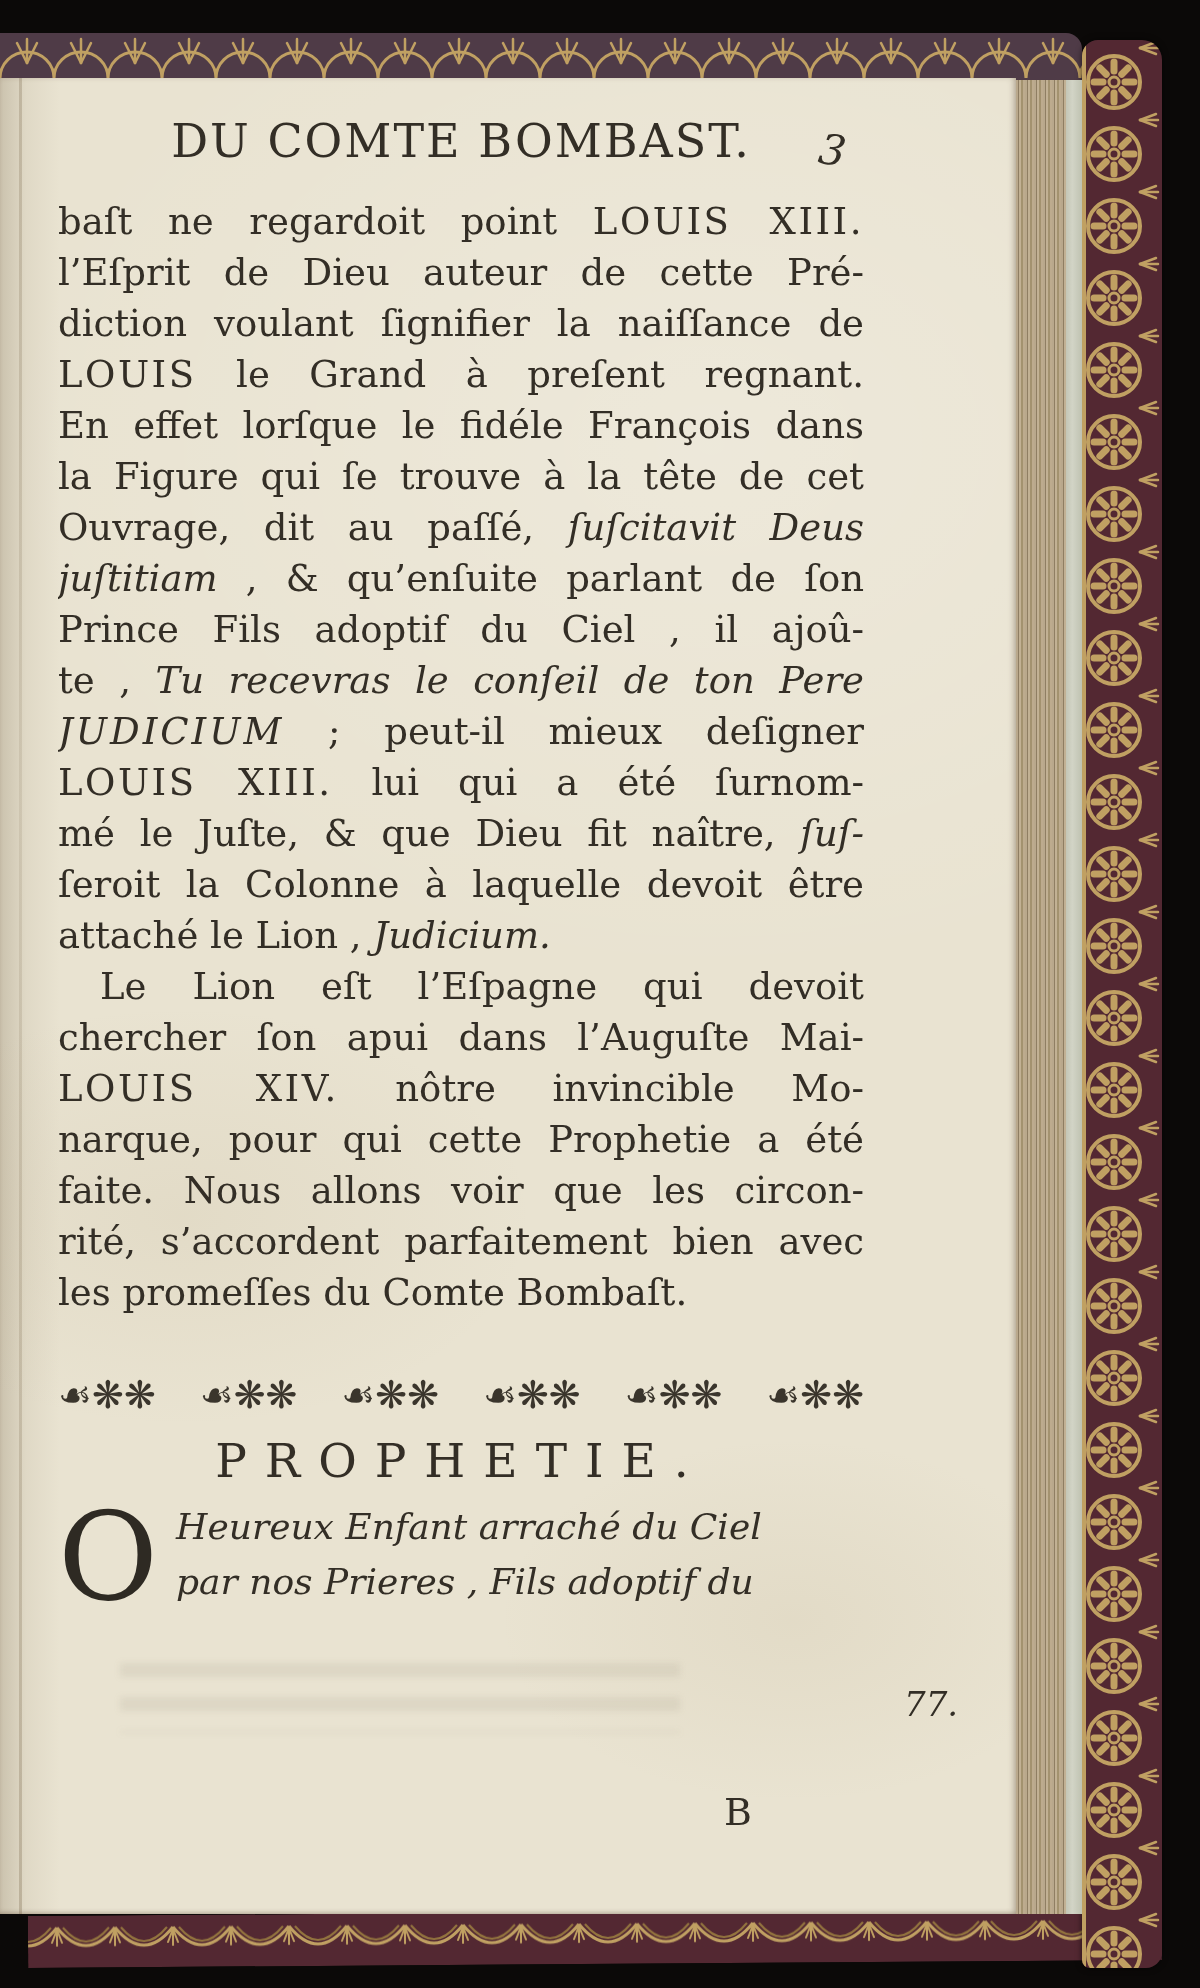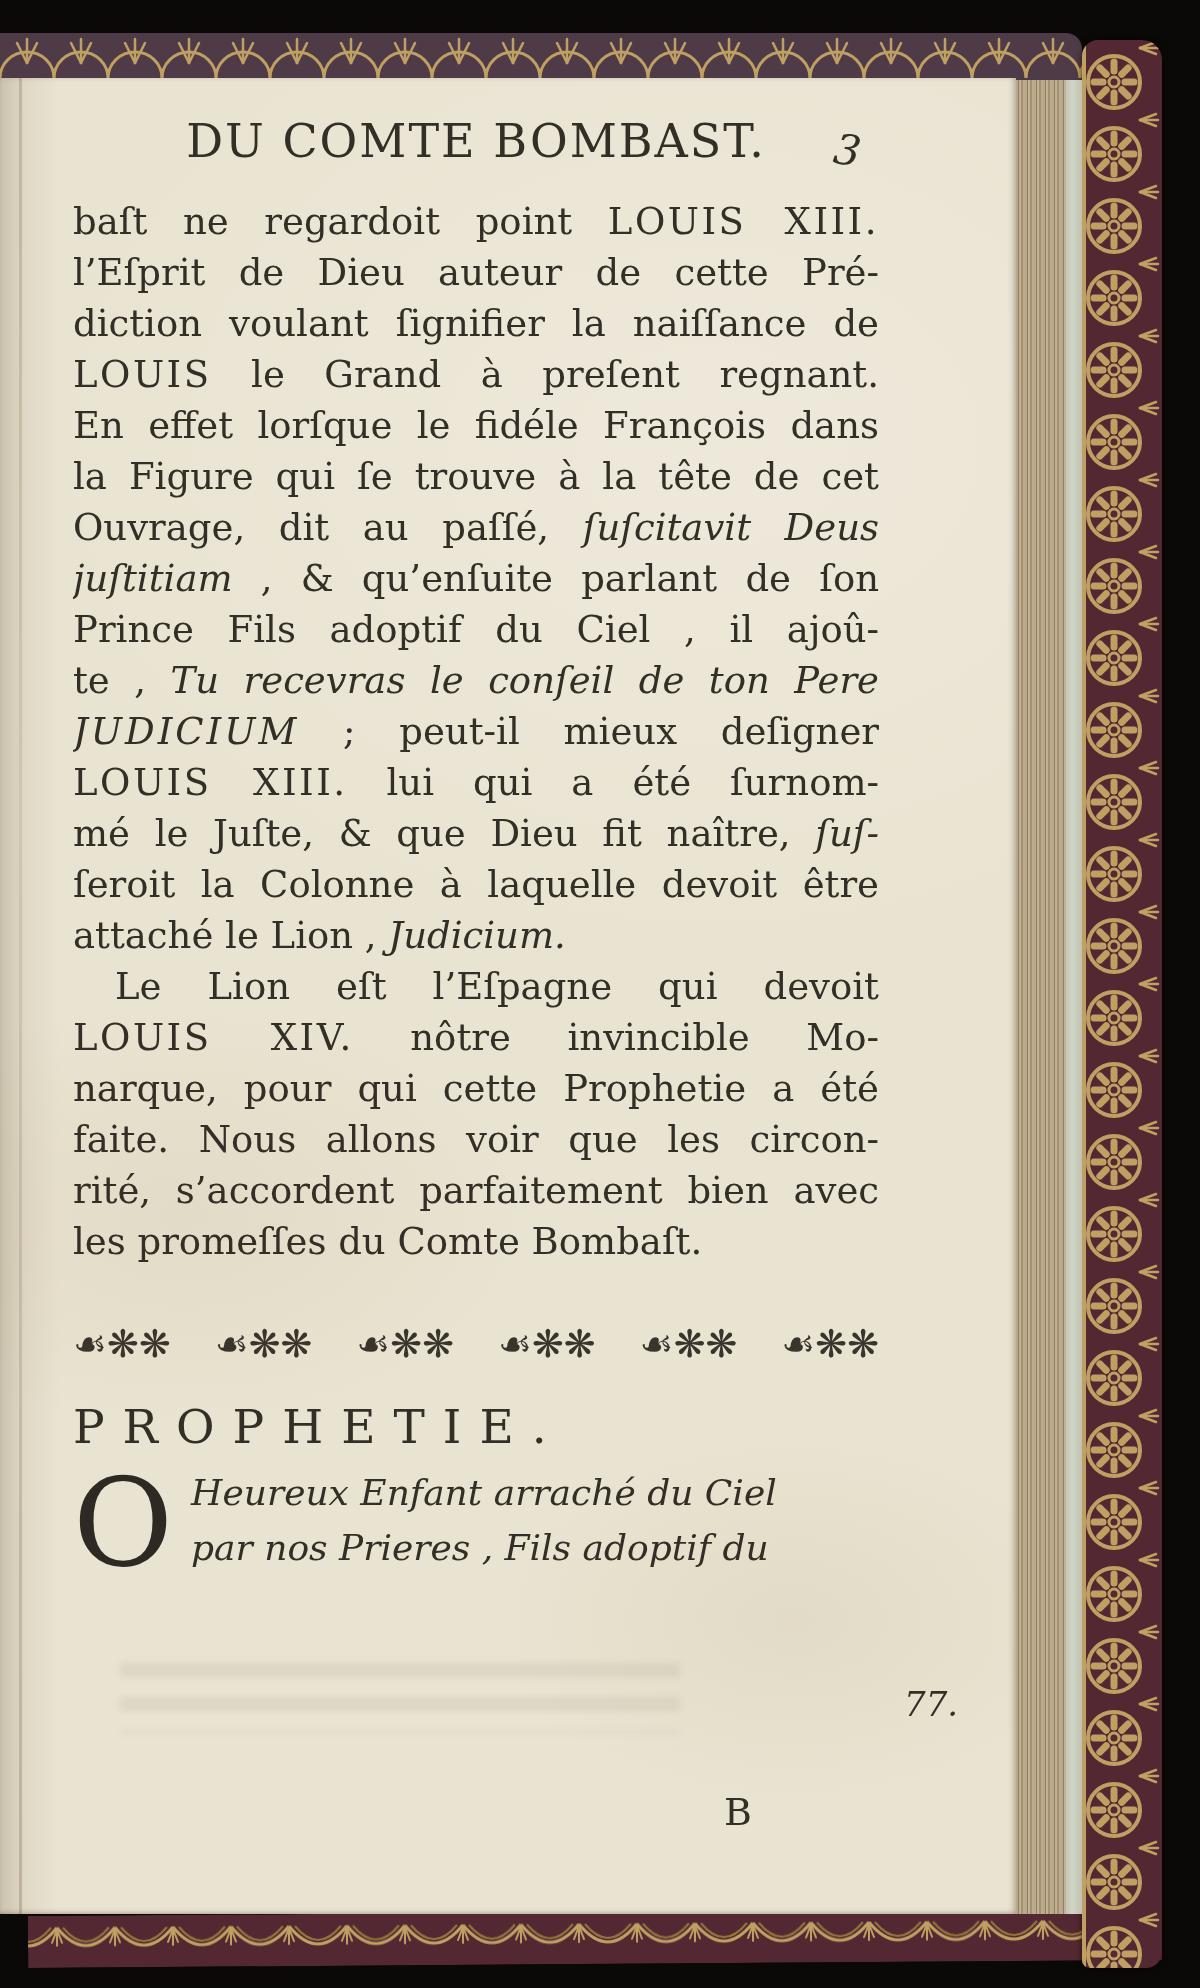--- a/index.html
+++ b/index.html
@@ -30,34 +30,34 @@
   .ghost-smudge{position:absolute;left:120px;top:1585px;width:560px;height:70px;
          background:repeating-linear-gradient(180deg, rgba(120,110,88,.10) 0 14px, rgba(0,0,0,0) 14px 34px);
          filter:blur(3px);}
   
   .edge-stack{position:absolute;left:1016px;top:80px;width:66px;height:1834px;display:flex;}
   .edge-stripes{width:50px;height:100%;
         background:repeating-linear-gradient(90deg,#b9a88c 0 2px,#8f7e63 2px 3px,#c2b194 3px 5px,#a3926f 5px 7px,#bdab8e 7px 9px);}
   .edge-light{width:16px;height:100%;
         background:linear-gradient(90deg,#c4c6b6,#d2d4c6 40%,#bfc2b1);}
   
-  .text-layer{position:absolute;left:73px;top:32px;width:806px;}
+  .text-layer{position:absolute;left:58px;top:32px;width:806px;}
   .header-line{position:relative;text-align:center;font-size:46px;letter-spacing:2px;height:62px;line-height:62px;}
   .page-num{position:absolute;right:16px;top:20px;font-size:42px;font-style:italic;transform:rotate(9deg);line-height:1;}
   .body-lines{margin-top:24px;}
   .line{height:51px;line-height:51px;font-size:37px;white-space:nowrap;}
   .line.just{text-align:justify;text-align-last:justify;white-space:normal;height:51px;overflow:hidden;}
   .line.ind{text-indent:42px;}
   .seg-sr{font-style:normal;}
   .seg-si{font-style:italic;}
   .seg-sc{letter-spacing:2.5px;margin-top:40px;}
   .seg-sic{font-style:italic;letter-spacing:3px;}
   .ornament-row{margin-top:48px;font-family:"DejaVu Sans",sans-serif;font-size:38px;height:58px;line-height:58px;
         text-align:justify;text-align-last:justify;overflow:hidden;color:#3a352c;}
-  .section-heading{margin-top:22px;font-size:47px;letter-spacing:18px;height:64px;line-height:64px;}
+  .section-heading{margin-top:5px;text-align:center;font-size:47px;letter-spacing:18px;height:64px;line-height:64px;}
   .verse{margin-top:6px;position:relative;width:780px;}
   .dropcap{float:left;font-size:122px;line-height:100px;margin:8px 18px 0 0;color:#2e2a23;}
   .verse-line{font-size:36px;font-style:italic;line-height:55px;white-space:nowrap;}
   .margin-note{position:absolute;left:896px;top:1606px;font-size:34px;font-style:italic;margin-left:8px;}
   .catchword{position:absolute;left:724px;top:1712px;font-size:38px;}
 </style>
 </head>
 <body>
 
 <div class="scene">
@@ -153,20 +153,21 @@
           <div class="line just"><span class="seg-sr">Ouvrage, dit au paſſé, </span><span class="seg-si">ſuſcitavit Deus</span></div>
           <div class="line just"><span class="seg-si">juſtitiam </span><span class="seg-sr">, &amp; qu’enſuite parlant de ſon</span></div>
           <div class="line just"><span class="seg-sr">Prince Fils adoptif du Ciel , il ajoû-</span></div>
           <div class="line just"><span class="seg-sr">te , </span><span class="seg-si">Tu recevras le conſeil de ton Pere</span></div>
           <div class="line just"><span class="seg-sic">JUDICIUM</span><span class="seg-sr"> ; peut-il mieux deſigner</span></div>
           <div class="line just"><span class="seg-sc">LOUIS XIII.</span><span class="seg-sr"> lui qui a été ſurnom-</span></div>
           <div class="line just"><span class="seg-sr">mé le Juſte, &amp; que Dieu fit naître, </span><span class="seg-si">ſuſ-</span></div>
           <div class="line just"><span class="seg-sr">ſeroit la Colonne à laquelle devoit être</span></div>
           <div class="line"><span class="seg-sr">attaché le Lion , </span><span class="seg-si">Judicium.</span></div>
           <div class="line just ind"><span class="seg-sr">Le Lion eſt l’Eſpagne qui devoit</span></div>
+          <div class="line just"><span class="seg-sr">chercher ſon apui dans l’Auguſte Mai-</span></div>
           <div class="line just"><span class="seg-sc">LOUIS XIV.</span><span class="seg-sr"> nôtre invincible Mo-</span></div>
           <div class="line just"><span class="seg-sr">narque, pour qui cette Prophetie a été</span></div>
           <div class="line just"><span class="seg-sr">faite. Nous allons voir que les circon-</span></div>
           <div class="line just"><span class="seg-sr">rité, s’accordent parfaitement bien avec</span></div>
           <div class="line"><span class="seg-sr">les promeſſes du Comte Bombaſt.</span></div>
         </div>
 
       <div class="ornament-row">☙❋❋ ☙❋❋ ☙❋❋ ☙❋❋ ☙❋❋ ☙❋❋</div>
 
       <div class="section-heading">PROPHETIE.</div>

